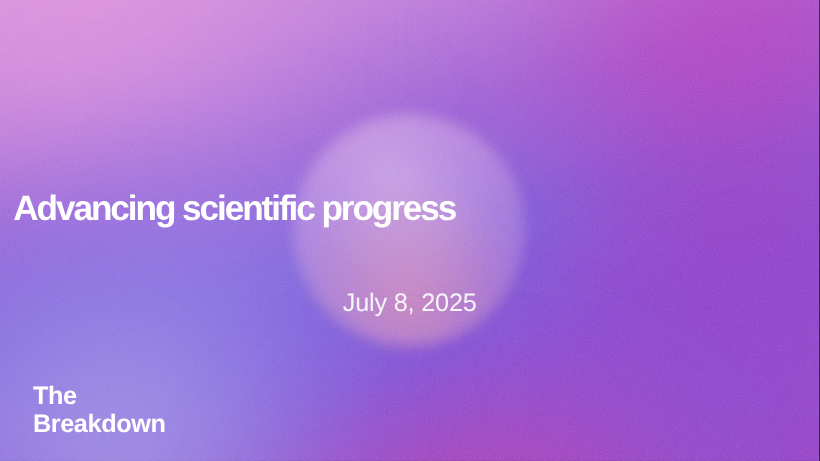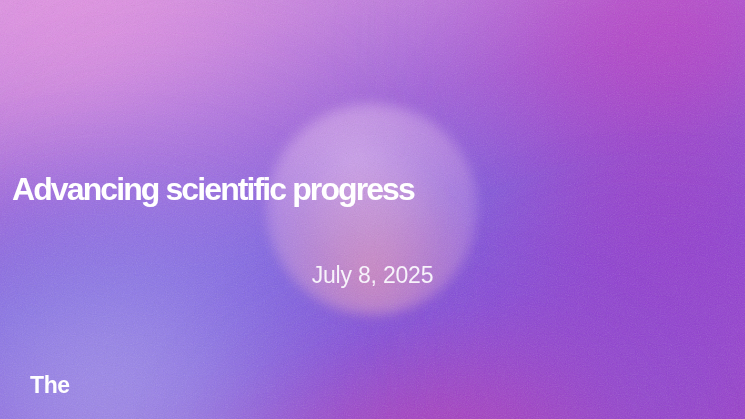--- a/index.html
+++ b/index.html
@@ -223,16 +223,17 @@
 
   <div class="content">
 
 
     <div class="headline">Advancing scientific progress</div>
 
     <div class="date">July 8, 2025</div>
 
     <div class="breakdown">
       <span>The</span>
+      <span>Breakdown</span>
     </div>
 
   </div>
 </div>
 
 </body></html>

